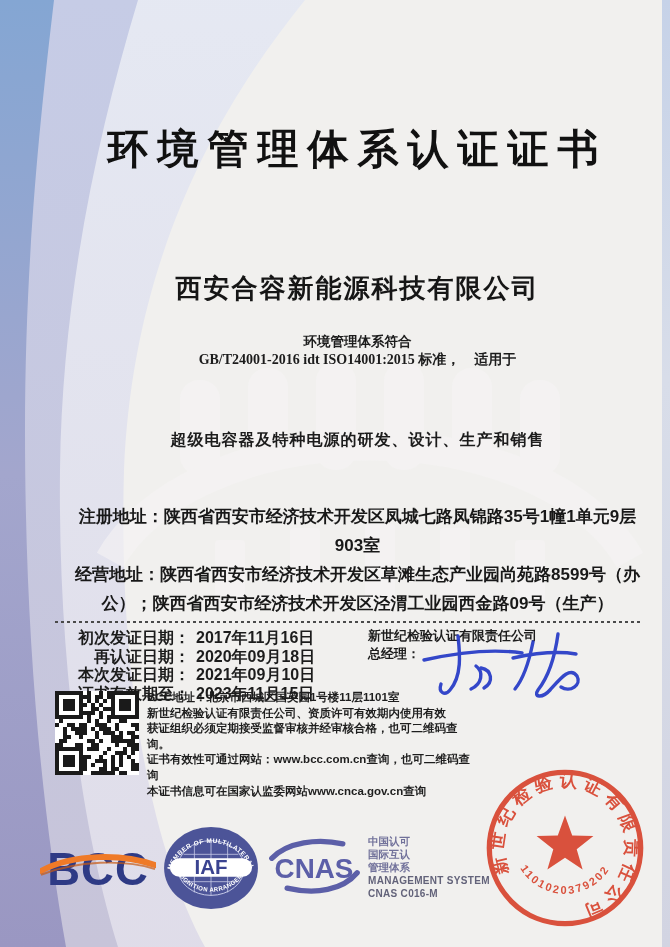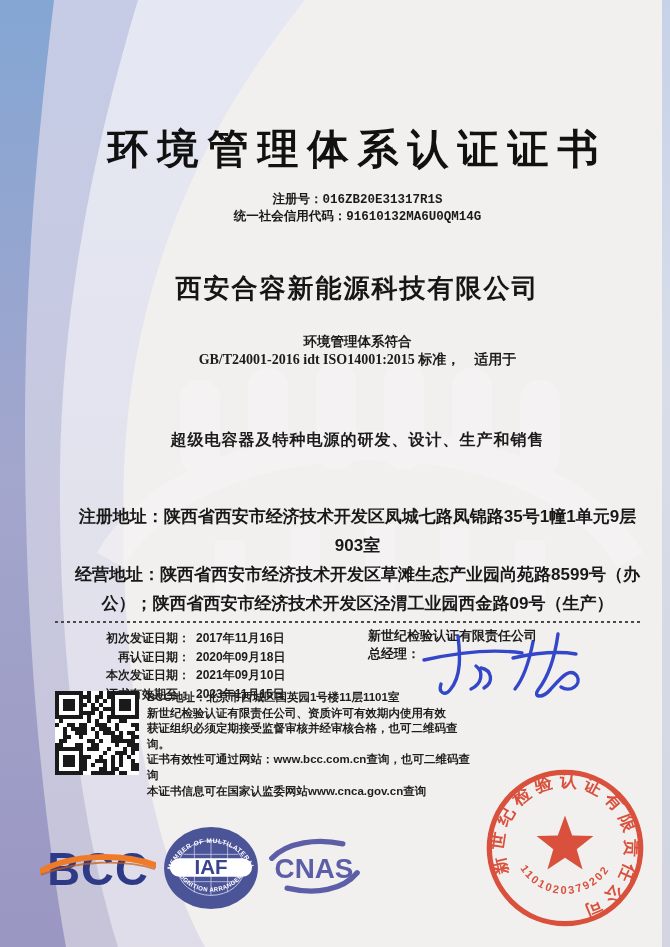--- a/index.html
+++ b/index.html
@@ -25,21 +25,21 @@
     font-family:"DejaVu Serif","Liberation Serif",serif;color:#161616;}
   .sysline{top:333px;font-size:13.5px;font-weight:bold;}
   .stdline{top:351px;font-size:14px;font-weight:600;
     font-family:"Liberation Serif","DejaVu Serif",serif;}
   .scope{top:430px;font-size:16px;font-weight:600;letter-spacing:1px;}
   .addr{top:502px;font-size:17px;font-weight:bold;line-height:29px;color:#181818;}
 
   .sep{position:absolute;left:55px;top:621px;width:586px;height:2px;
     background:repeating-linear-gradient(90deg,#4a4a4a 0 3px,transparent 3px 6px);}
 
-  .dates{position:absolute;left:72px;top:629px;font-size:12px;font-weight:bold;}
+  .dates{position:absolute;left:72px;top:629px;font-size:16px;font-weight:bold;}
   .dates .row{display:flex;height:18.5px;line-height:18.5px;}
   .dates .lbl{width:118px;text-align:right;}
   .dates .val{margin-left:6px;}
 
   .issuer{position:absolute;left:368px;top:627px;font-size:13px;font-weight:bold;}
   .issuer .role{margin-top:0;}
   .sig{position:absolute;left:418px;top:626px;width:195px;height:80px;}
 
   .qr{position:absolute;left:55px;top:691px;width:84px;height:84px;background:#fff;}
   .notes{position:absolute;left:147px;top:690px;width:330px;
@@ -94,22 +94,20 @@
       <rect x="440" y="528" width="30" height="82" rx="4"></rect>
       <rect x="515" y="540" width="30" height="70" rx="4"></rect>
     </g>
   </svg>
   <div class="edge-strip"></div>
 
   <div class="content">
 
     <div class="ctr title">环境管理体系认证证书</div>
 
-    <div class="ctr regline">注册号：016ZB20E31317R1S</div>
-    <div class="ctr regline regline2">统一社会信用代码：91610132MA6U0QM14G</div>
 
 
     <div class="ctr sysline">环境管理体系符合</div>
 
     <div class="ctr company">西安合容新能源科技有限公司</div>
     <div class="ctr stdline">GB/T24001-2016 idt ISO14001:2015 标准，　适用于</div>
 
     <div class="ctr scope">超级电容器及特种电源的研发、设计、生产和销售</div>
 
     <div class="ctr addr">
@@ -344,20 +342,27 @@
       <rect x="8" y="34" width="84" height="19" rx="9.5" fill="#ffffff"></rect>
       <text x="50" y="50" text-anchor="middle" font-size="21" font-weight="bold" fill="#3a4390" font-family="Liberation Sans,sans-serif">IAF</text>
     </svg>
 
     <svg class="logo-cnas" viewBox="0 0 100 60">
       <path d="M6,22 C22,5 54,1 80,7" fill="none" stroke="#5c5fa8" stroke-width="5.5" stroke-linecap="round"></path>
       <path d="M22,53 C52,60 80,55 95,37" fill="none" stroke="#5c5fa8" stroke-width="5.5" stroke-linecap="round"></path>
       <text x="50" y="43" text-anchor="middle" font-size="29" font-weight="bold" fill="#5c5fa8" font-family="Liberation Sans,sans-serif" letter-spacing="0">CNAS</text>
     </svg>
 
+    <div class="cnas-text">
+      <div>中国认可</div>
+      <div>国际互认</div>
+      <div>管理体系</div>
+      <div class="en">MANAGEMENT SYSTEM</div>
+      <div class="en">CNAS C016-M</div>
+    </div>
 
     <svg class="seal" viewBox="0 0 200 200">
       <circle cx="100" cy="100" r="86" fill="none" stroke="#d8442e" stroke-width="6"></circle>
       <polygon fill="#d8442e" points="100,63 108.2,85.7 132.3,86.5 113.3,101.3 120,124.5 100,111 80,124.5 86.7,101.3 67.7,86.5 91.8,85.7"></polygon>
       <defs>
         <path id="sealArc" d="M 100,100 m -70,0 a 70,70 0 1 1 140,0 a 70,70 0 1 1 -140,0"></path>
         <path id="sealNum" d="M 48,121 A 59,59 0 0 0 152,121"></path>
       </defs>
       <g transform="rotate(-24 100 100)">
         <text font-size="20" font-weight="bold" fill="#d8442e" letter-spacing="6.5" font-family="Liberation Sans,sans-serif">

